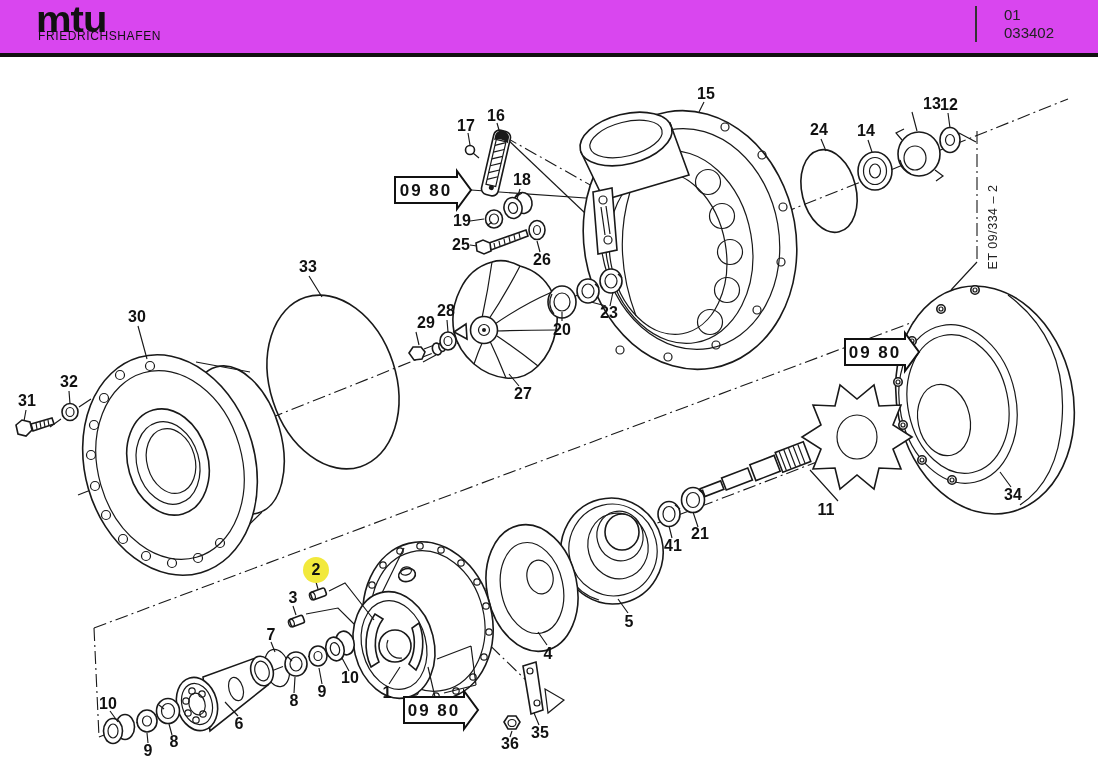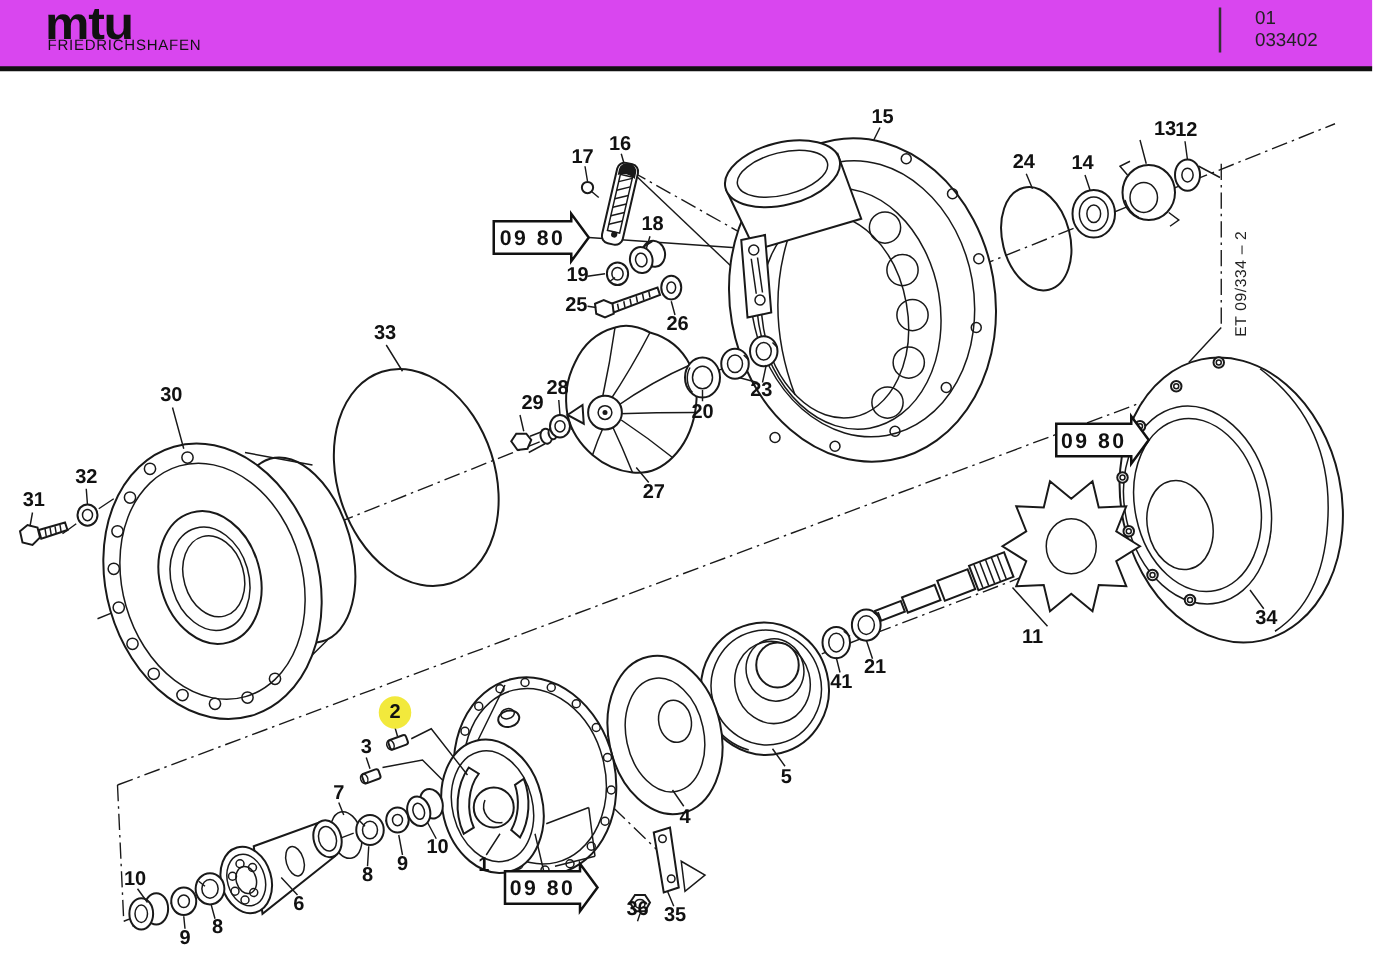--- a/index.html
+++ b/index.html
@@ -462,16 +462,16 @@
       <div class="callout" style="left: 271px; top: 635px;">7</div>
       <div class="callout" style="left: 548px; top: 654px;">4</div>
       <div class="callout" style="left: 350px; top: 678px;">10</div>
       <div class="callout" style="left: 322px; top: 692px;">9</div>
       <div class="callout" style="left: 387px; top: 693px;">1</div>
       <div class="callout" style="left: 294px; top: 701px;">8</div>
       <div class="callout" style="left: 108px; top: 704px;">10</div>
       <div class="callout" style="left: 239px; top: 724px;">6</div>
       <div class="callout" style="left: 540px; top: 733px;">35</div>
       <div class="callout" style="left: 174px; top: 742px;">8</div>
-      <div class="callout" style="left: 510px; top: 728px;">36</div>
+      <div class="callout" style="left: 510px; top: 744px;">36</div>
       <div class="callout" style="left: 148px; top: 751px;">9</div>
     </div>
 </div>
 
 </body></html>

